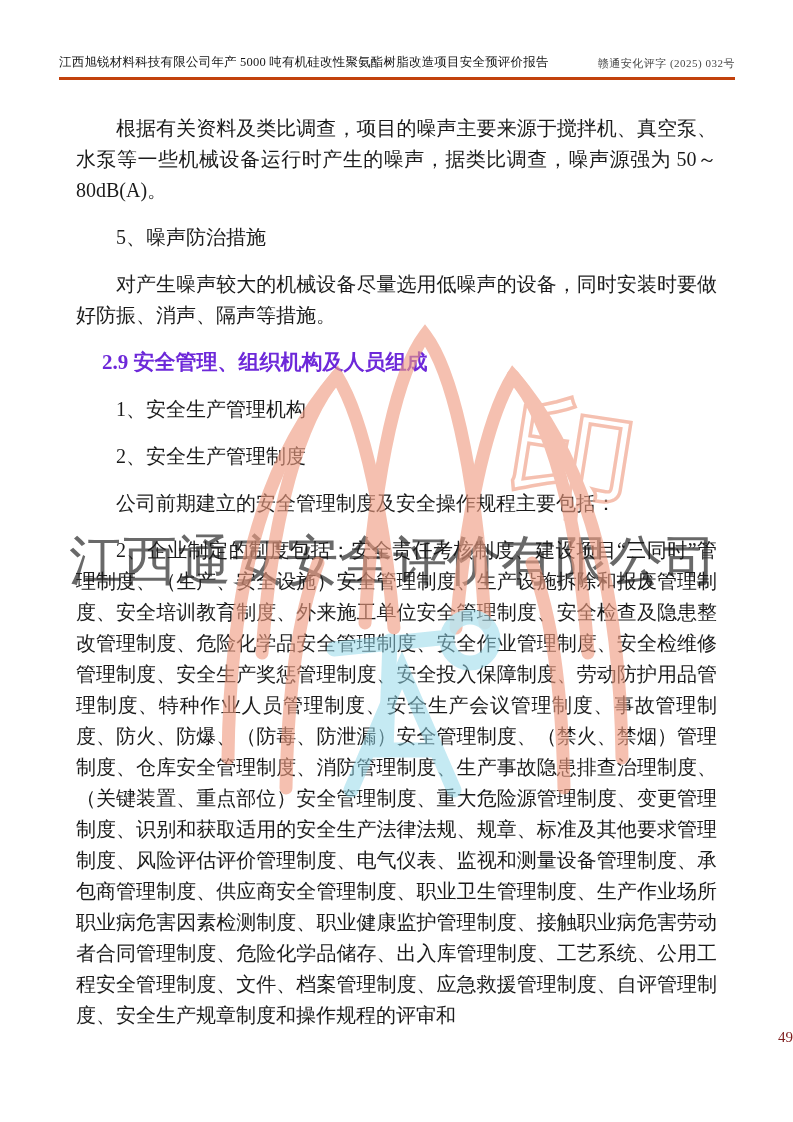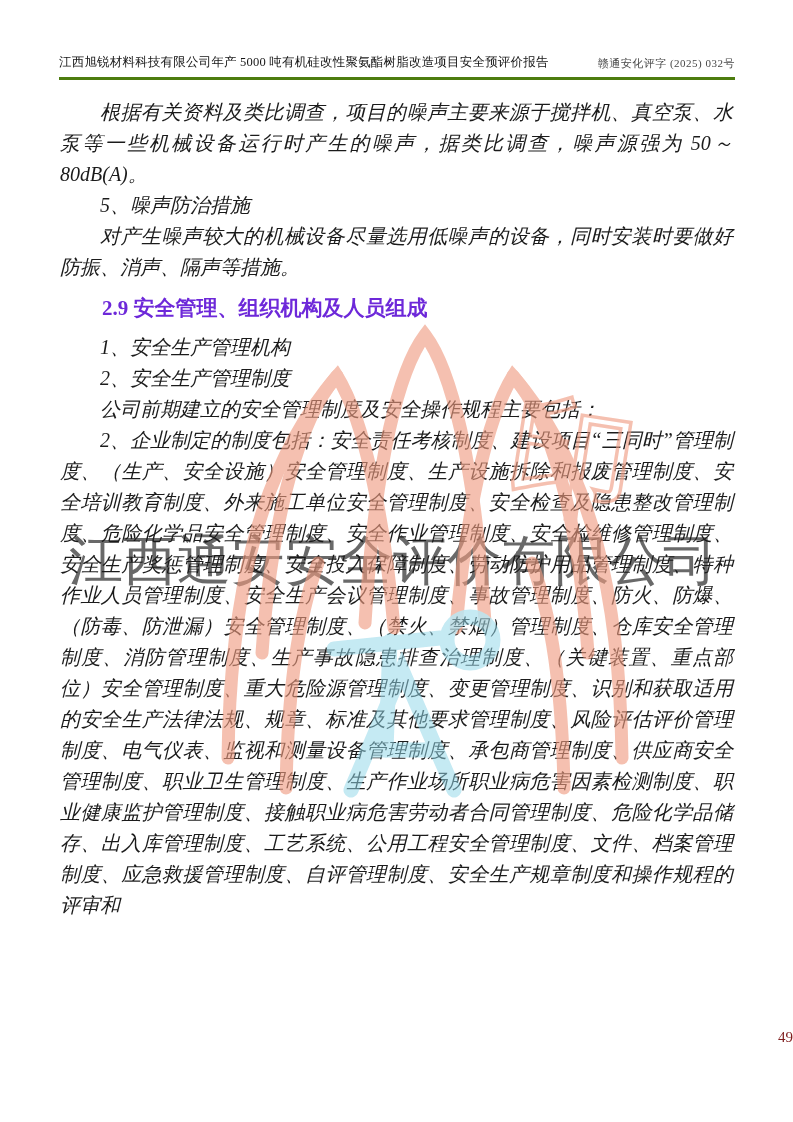--- a/index.html
+++ b/index.html
@@ -5,31 +5,31 @@
   html,body{margin:0;padding:0;background:#888;}
   .page{
     position:relative;width:793px;height:1122px;background:#ffffff;
     overflow:hidden;margin:0 auto;
     font-family:"Liberation Serif","DejaVu Serif",serif;
   }
   
   .header{
     position:absolute;top:54px;left:59px;width:676px;
     display:flex;justify-content:space-between;align-items:flex-end;
-    border-bottom:3px solid #4d7c0f;padding-bottom:6px;z-index:3;
+    border-bottom:3px solid #c2410c;padding-bottom:6px;z-index:3;
   }
   .header-title{font-size:12.5px;color:#161616;white-space:nowrap;letter-spacing:.2px;}
   .header-doc{font-size:11px;color:#474747;white-space:nowrap;margin-left:26px;letter-spacing:.5px;}
   
   .content{
     position:absolute;top:97px;left:60px;width:673px;
     font-size:20px;line-height:31px;color:#1b1b1b;
     text-align:justify;z-index:1;
   }
-  .content p{margin:0;text-indent:2em;font-style:italic;}
+  .content p{margin:16px;text-indent:2em;}
   .content h2{
     font-size:21px;font-weight:bold;color:#6d28d9;
     margin:10px 0 8px 0;padding-left:42px;text-indent:0;
   }
   
   .footer{
     position:absolute;left:0;right:0;top:1029px;text-align:right;
     font-size:15px;color:#7f1d1d;z-index:1;
   }
   

